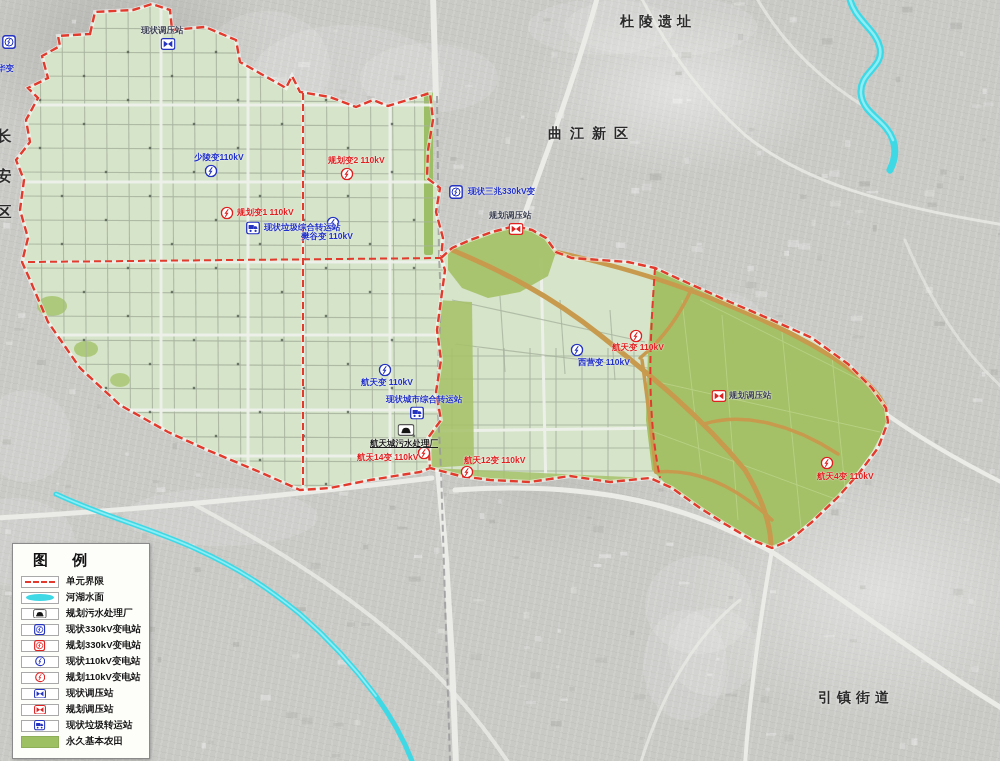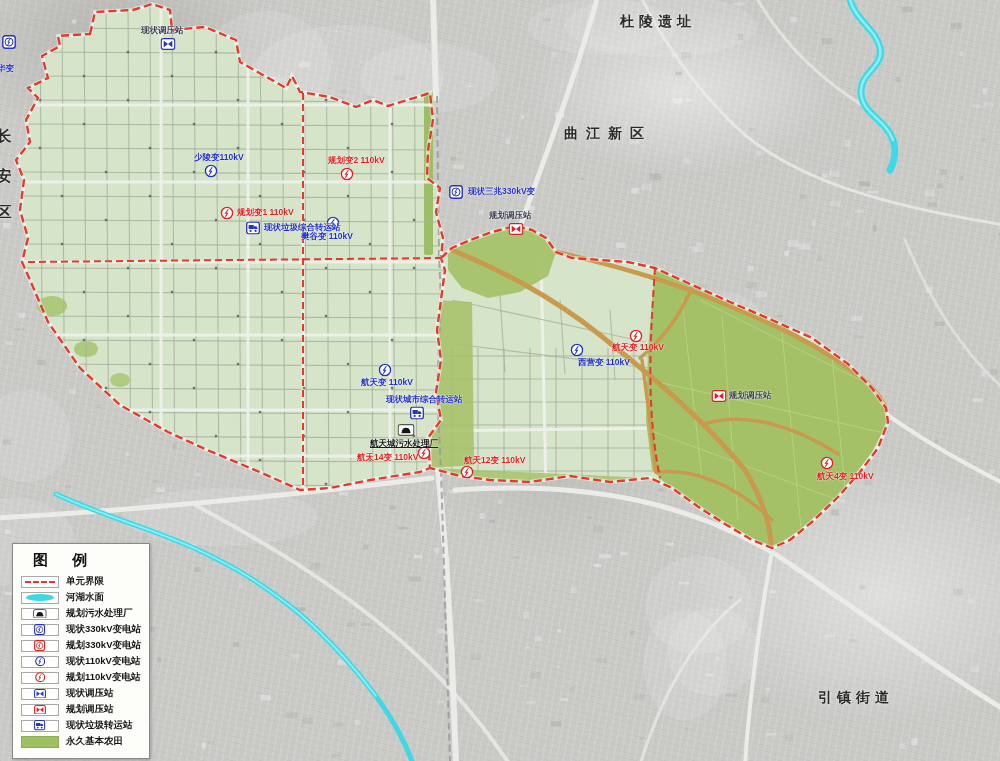--- a/index.html
+++ b/index.html
@@ -700,21 +700,21 @@
       <div class="ml blue" style="left: 361px; top: 377px;">航天变 110kV</div>
       <div class="ml blue" style="left: 386px; top: 394px;">现状城市综合转运站</div>
       <div class="ml black" style="left: 370px; top: 438px;">航天城污水处理厂</div>
       <div class="ml red" style="left: 357px; top: 452px;">航天14变 110kV</div>
       <div class="ml red" style="left: 464px; top: 455px;">航天12变 110kV</div>
       <div class="ml blue" style="left: 578px; top: 357px;">西营变 110kV</div>
       <div class="ml red" style="left: 612px; top: 342px;">航天变 110kV</div>
       <div class="ml dark" style="left: 729px; top: 390px;">规划调压站</div>
       <div class="ml red" style="left: 797px; top: 471px; padding-left: 20px;">航天4变 110kV</div>
       <div class="pl" style="left: 620px; top: 13px; font-size: 14px; letter-spacing: 5px;">杜陵遗址</div>
-      <div class="pl" style="left: 564px; top: 125px; font-size: 14px; letter-spacing: 8px;">曲江新区</div>
+      <div class="pl" style="left: 548px; top: 125px; font-size: 14px; letter-spacing: 8px;">曲江新区</div>
       <div class="pl" style="left: 818px; top: 689px; font-size: 14px; letter-spacing: 5px;">引镇街道</div>
       <div class="pl vertical" style="left: -6px; top: 116px; font-size: 15px; letter-spacing: 38px;">长安区</div>
     </div>
 
   <div class="legend">
     <div class="legend-title">图 例</div>
     <div id="legend-rows">
         <div class="lrow">
           <div class="sw">
             <div style="width:30px;border-top:2px dashed #e23b2e"></div>

